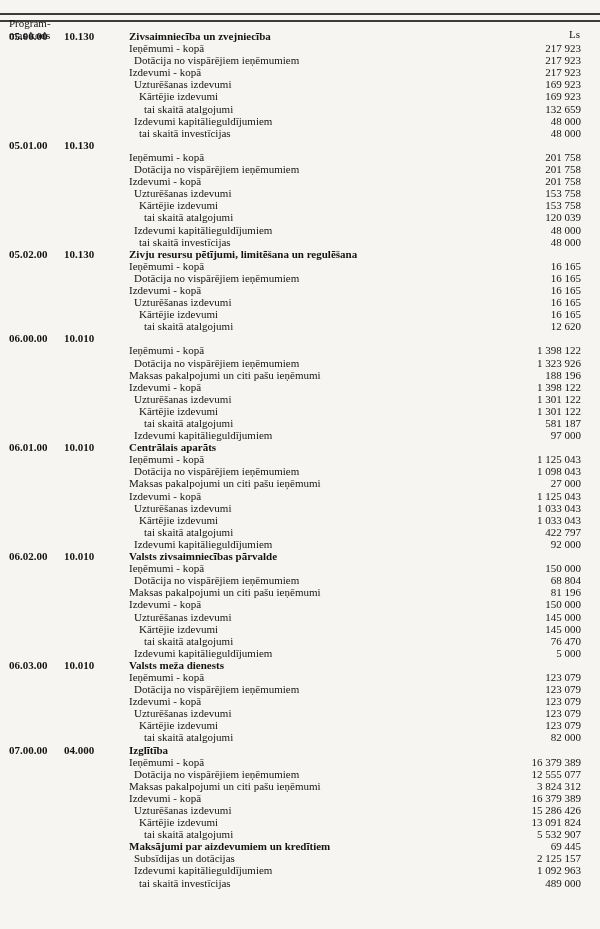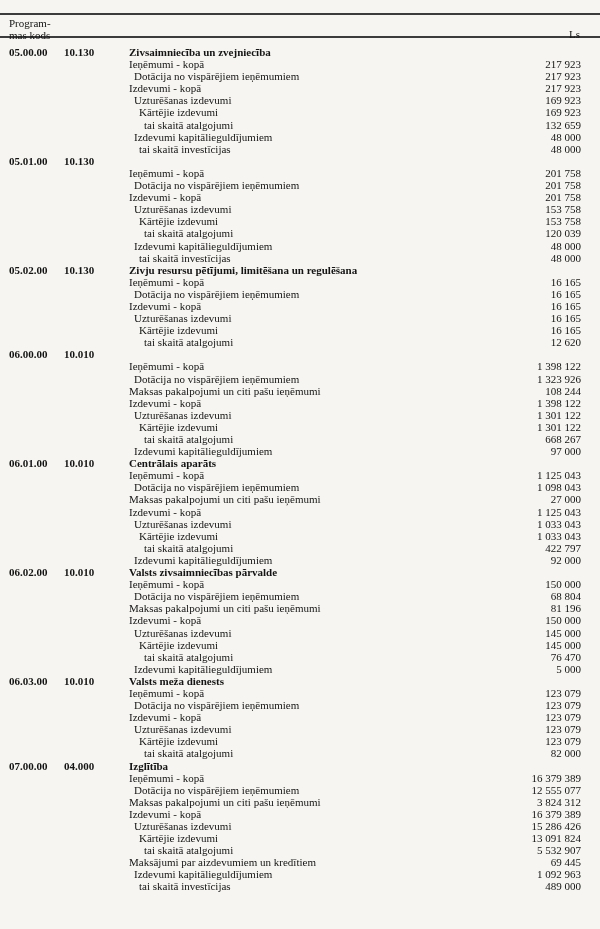--- a/index.html
+++ b/index.html
@@ -16,21 +16,21 @@
   .page {
     position: relative;
     width: 600px;
     height: 929px;
   }
   .table-header {
     position: relative;
     margin-top: 13px;
     border-top: 2px solid #3c3c3c;
     border-bottom: 2px solid #3c3c3c;
-    padding: 2px 0 19px 0;
+    padding: 2px 0 3px 0;
     line-height: 12px;
   }
   .hdr-col1 {
     position: absolute;
     left: 9px;
     top: 2px;
     white-space: pre-line;
   }
   .hdr-col2 {
     margin-left: 64px;
@@ -244,21 +244,21 @@
       <div class="row">
         <span class="c-prog"></span>
         <span class="c-func"></span>
         <span class="c-desc" style="padding-left: 5px;">Dotācija no vispārējiem ieņēmumiem</span>
         <span class="c-val">1 323 926</span>
       </div>
       <div class="row">
         <span class="c-prog"></span>
         <span class="c-func"></span>
         <span class="c-desc" style="padding-left: 0px;">Maksas pakalpojumi un citi pašu ieņēmumi</span>
-        <span class="c-val">108 244</span>
+        <span class="c-val">188 196</span>
       </div>
       <div class="row">
         <span class="c-prog"></span>
         <span class="c-func"></span>
         <span class="c-desc" style="padding-left: 0px;">Izdevumi - kopā</span>
         <span class="c-val">1 398 122</span>
       </div>
       <div class="row">
         <span class="c-prog"></span>
         <span class="c-func"></span>
@@ -268,21 +268,21 @@
       <div class="row">
         <span class="c-prog"></span>
         <span class="c-func"></span>
         <span class="c-desc" style="padding-left: 10px;">Kārtējie izdevumi</span>
         <span class="c-val">1 301 122</span>
       </div>
       <div class="row">
         <span class="c-prog"></span>
         <span class="c-func"></span>
         <span class="c-desc" style="padding-left: 15px;">tai skaitā atalgojumi</span>
-        <span class="c-val">668 267</span>
+        <span class="c-val">581 187</span>
       </div>
       <div class="row">
         <span class="c-prog"></span>
         <span class="c-func"></span>
         <span class="c-desc" style="padding-left: 5px;">Izdevumi kapitālieguldījumiem</span>
         <span class="c-val">97 000</span>
       </div>
       <div class="row">
         <span class="c-prog">06.01.00</span>
         <span class="c-func">10.010</span>
@@ -473,22 +473,28 @@
       </div>
       <div class="row">
         <span class="c-prog"></span>
         <span class="c-func"></span>
         <span class="c-desc" style="padding-left: 15px;">tai skaitā atalgojumi</span>
         <span class="c-val">5 532 907</span>
       </div>
       <div class="row">
         <span class="c-prog"></span>
         <span class="c-func"></span>
-        <span class="c-desc" style="padding-left: 0px;">Maksājumi par aizdevumiem un kredītiem</span>
+        <span class="c-desc" style="padding-left: 0px; font-weight: bold;">Maksājumi par aizdevumiem un kredītiem</span>
         <span class="c-val">69 445</span>
+      </div>
+      <div class="row">
+        <span class="c-prog"></span>
+        <span class="c-func"></span>
+        <span class="c-desc" style="padding-left: 5px;">Subsīdijas un dotācijas</span>
+        <span class="c-val">2 125 157</span>
       </div>
       <div class="row">
         <span class="c-prog"></span>
         <span class="c-func"></span>
         <span class="c-desc" style="padding-left: 5px;">Izdevumi kapitālieguldījumiem</span>
         <span class="c-val">1 092 963</span>
       </div>
       <div class="row">
         <span class="c-prog"></span>
         <span class="c-func"></span>

